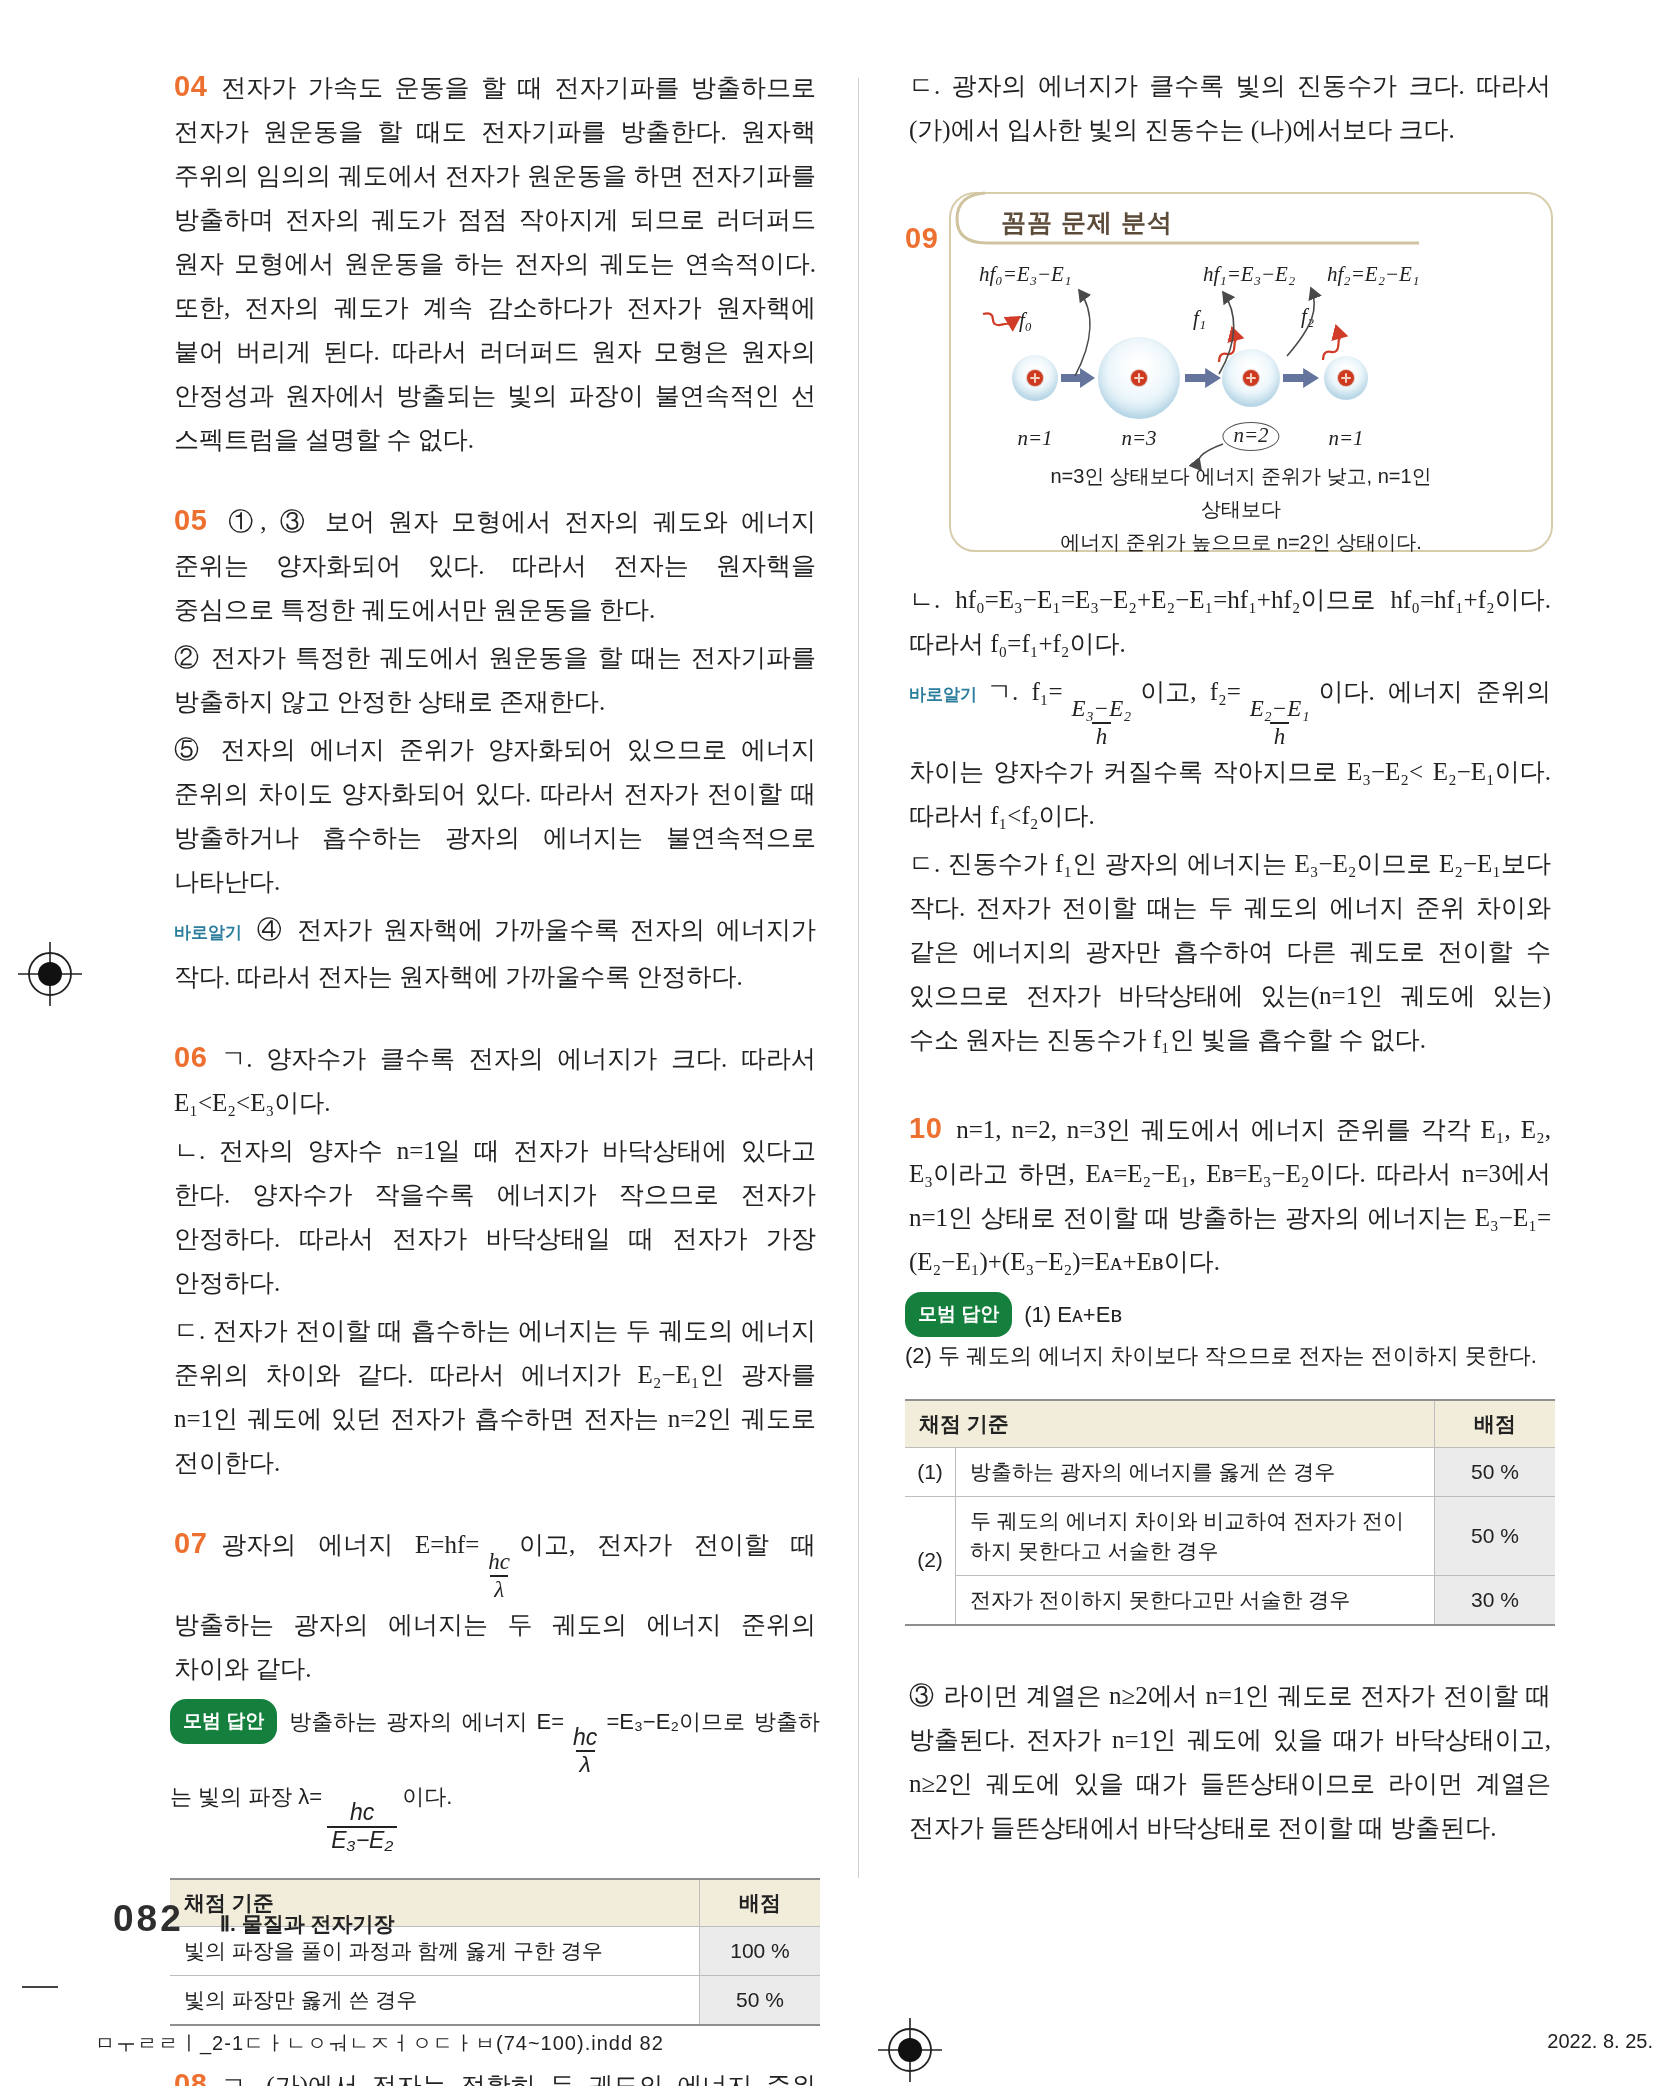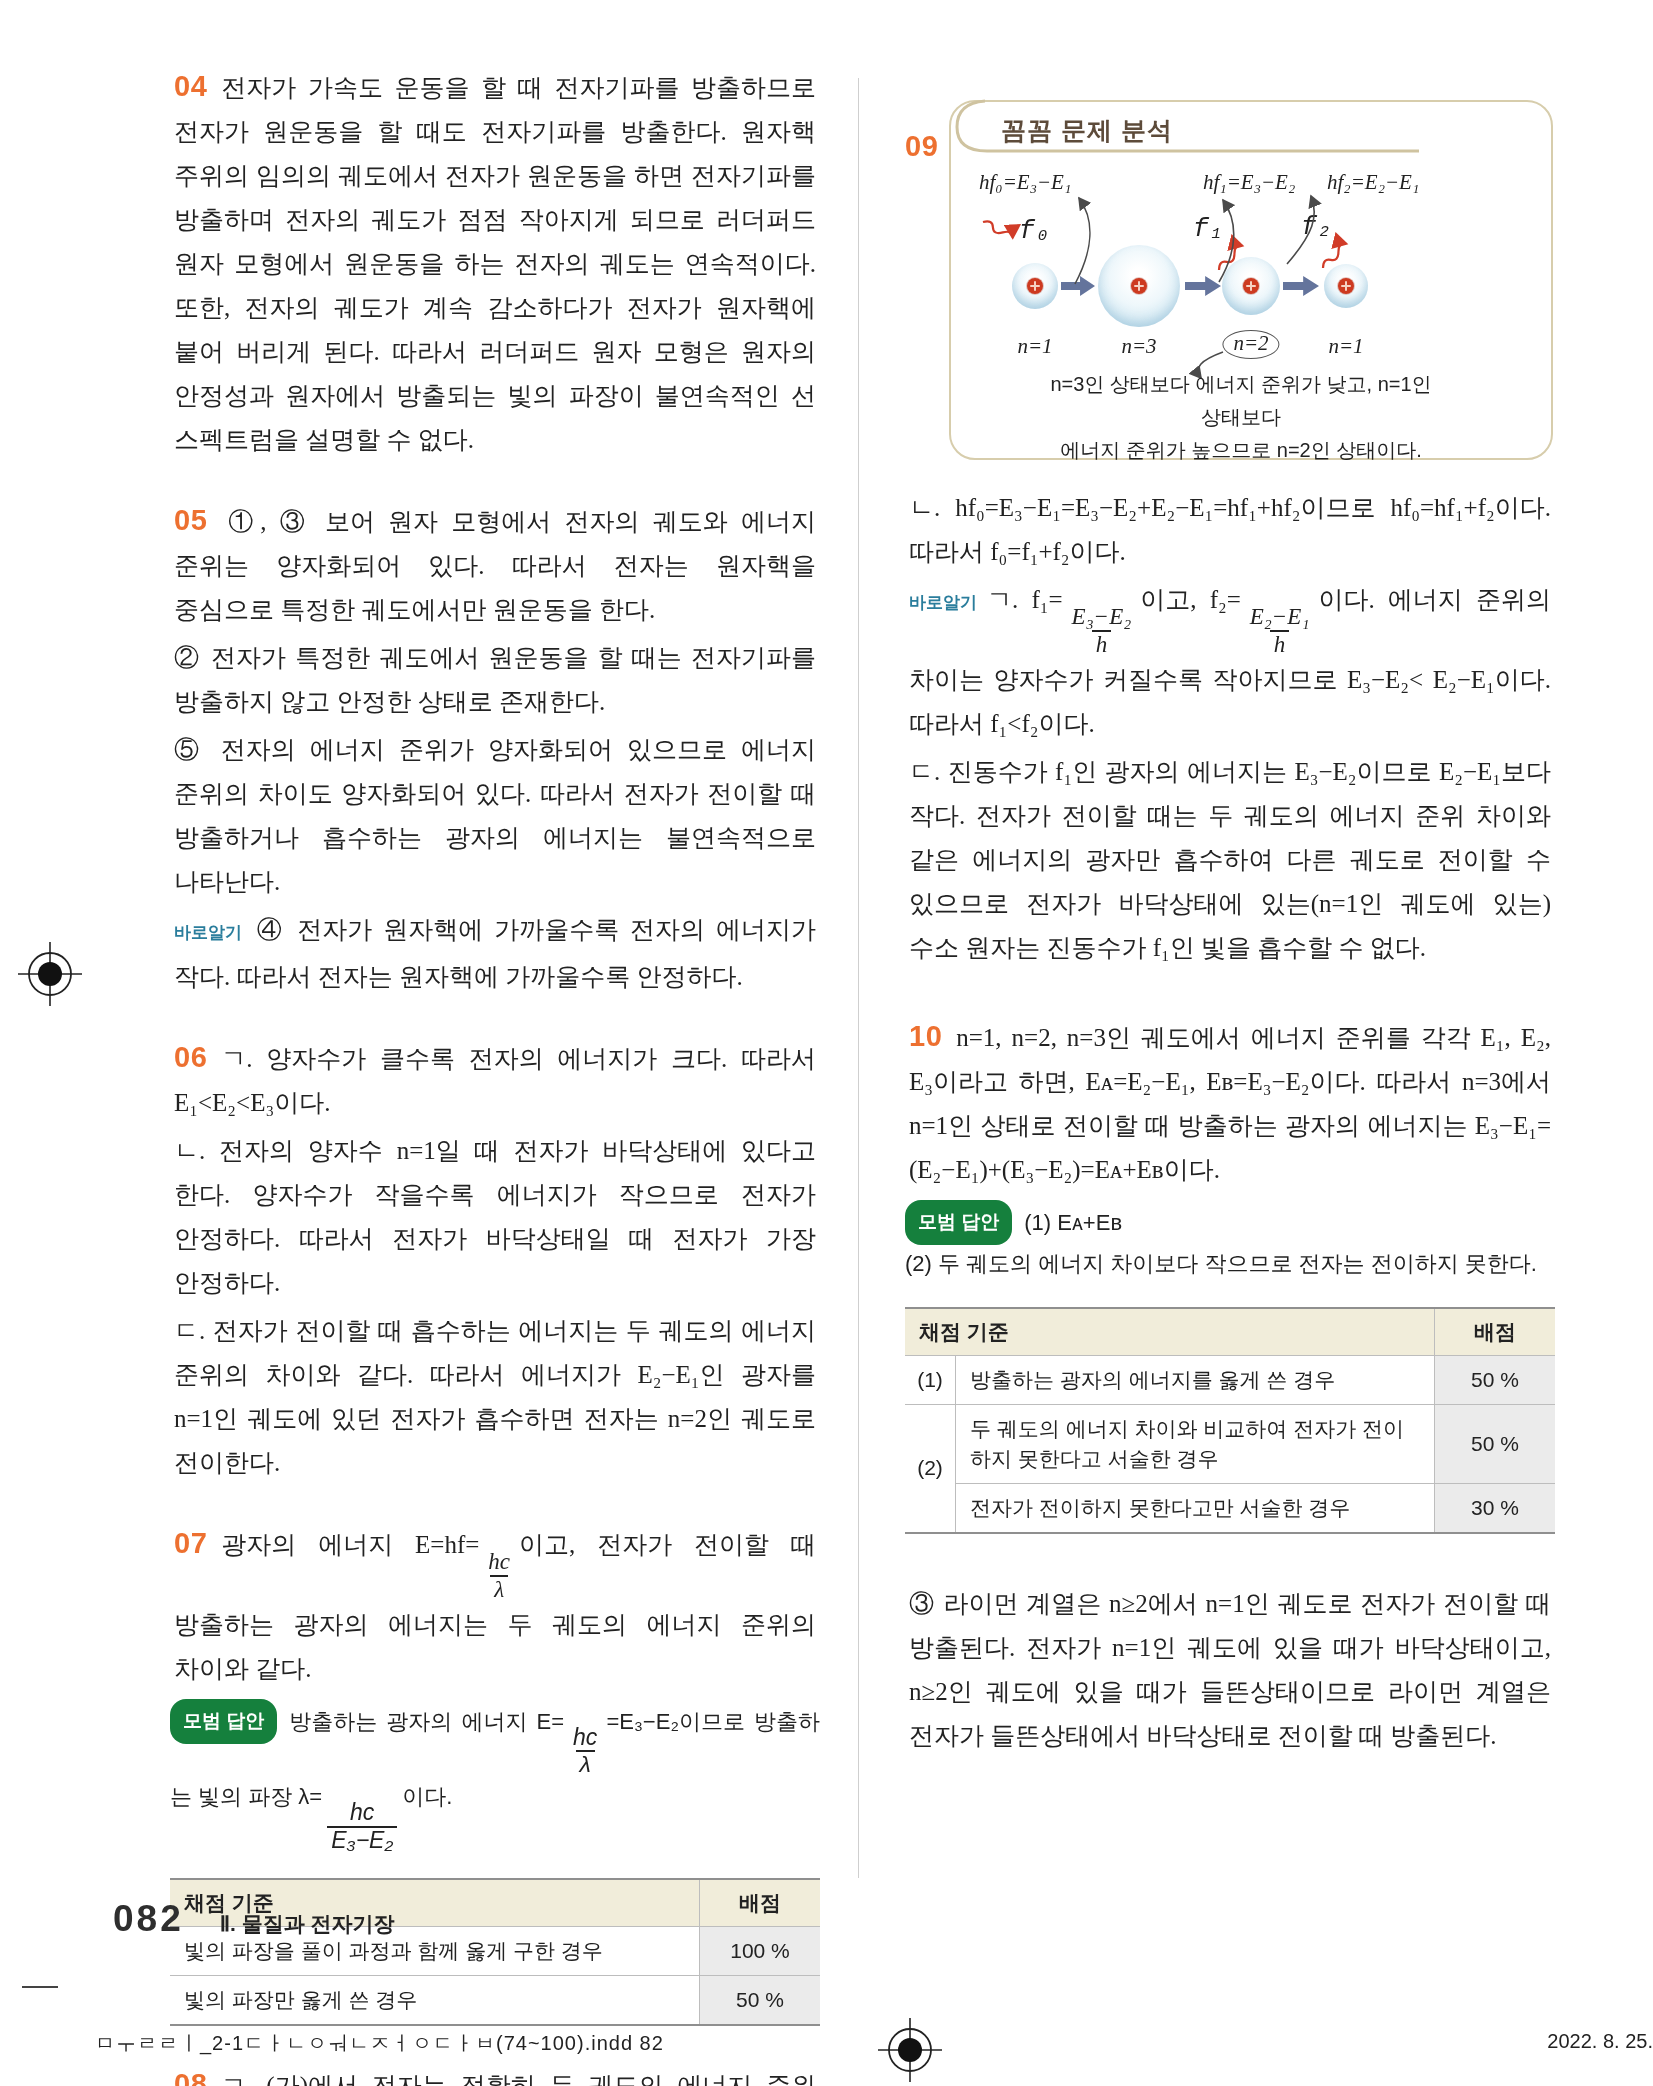--- a/index.html
+++ b/index.html
@@ -37,21 +37,21 @@
   
   .prob09{position:relative;margin-top:40px;}
   .p09num{position:absolute;left:0;top:4px;margin-top:26px;}
   .abox{margin-left:44px;width:560px;border:2.5px solid #d7cdac;border-radius:26px;padding:0 20px 12px 20px;background:#fff;}
   .abox-head{position:relative;height:56px;}
   .abox-title{position:absolute;left:30px;top:12px;font-family:"Liberation Sans",sans-serif;font-weight:700;
         font-size:25px;color:#5d4b3a;letter-spacing:1px;}
   .abox-swoosh{position:absolute;left:-22px;top:-3px;}
   .diag{position:relative;height:288px;}
   .formula{position:absolute;font-style:italic;font-size:21px;white-space:nowrap;}
-  .plabel{position:absolute;font-style:italic;font-size:26px;font-family:Liberation Mono, monospace;}
+  .plabel{position:absolute;font-style:italic;font-size:21px;}
   .nlab{position:absolute;font-style:italic;font-size:21px;transform:translateX(-50%);white-space:nowrap;}
   .ellip{display:inline-block;border:1.6px solid #555;border-radius:50%;padding:0 10px 2px;}
   .atom{position:absolute;border-radius:50%;
         background:radial-gradient(circle at 50% 38%, #ffffff 12%, #eef7fb 45%, #cde6f1 78%, #b7d9e8 100%);
         box-shadow:inset 0 -5px 10px rgba(120,170,200,.35);}
   .nuc{position:absolute;left:50%;top:50%;transform:translate(-50%,-50%);width:16px;height:16px;border-radius:50%;
         background:#cd3a20;box-shadow:0 0 0 1px rgba(150,40,20,.25);}
   .nuc .h{position:absolute;left:3px;right:3px;top:50%;height:2.4px;margin-top:-1.2px;background:#f6d2c3;border-radius:2px;}
   .nuc .v{position:absolute;top:3px;bottom:3px;left:50%;width:2.4px;margin-left:-1.2px;background:#f6d2c3;border-radius:2px;}
   .barrow{position:absolute;width:36px;height:22px;background:#64749c;
@@ -127,20 +127,23 @@
 
     <div class="prob">
       <p class="para"><span class="pnum">08</span><span>ㄱ. (가)에서 전자는 정확히 두 궤도의 에너지 준위 차이인 13.6 eV−3.40 eV=10.2 eV의 에너지를 갖는 광자를 흡수한다. 따라서 전자는 n=2인 상태로 전이한다.</span></p>
 
     </div>
 
   </div>
 
   <div class="col col-right">
 
+    <div>
+      <p class="para">ㄷ. 광자의 에너지가 클수록 빛의 진동수가 크다. 따라서 (가)에서 입사한 빛의 진동수는 (나)에서보다 크다.</p>
+    </div>
 
     <div class="prob09">
       <span class="pnum p09num">09</span>
 
       <div class="abox">
         <div class="abox-head">
           <svg class="abox-swoosh" width="480" height="62" viewBox="0 0 480 62">
             <path d="M36,2 Q8,4 8,28 Q8,52 38,52 L470,52" fill="none" stroke="#cfc3a0" stroke-width="3"></path>
           </svg>
           <span class="abox-title">꼼꼼 문제 분석</span>

